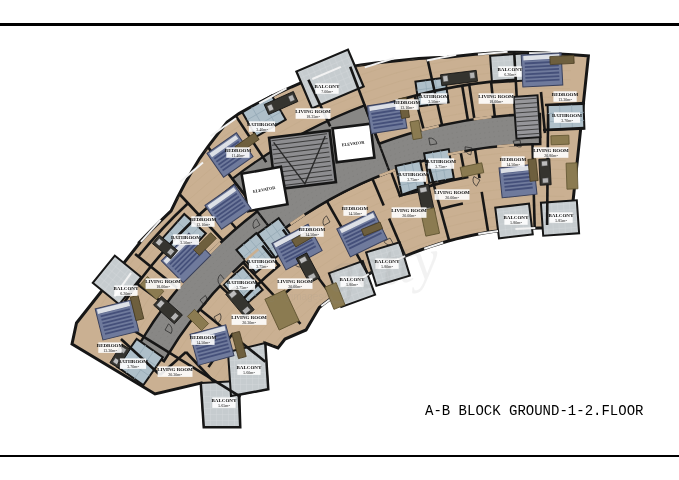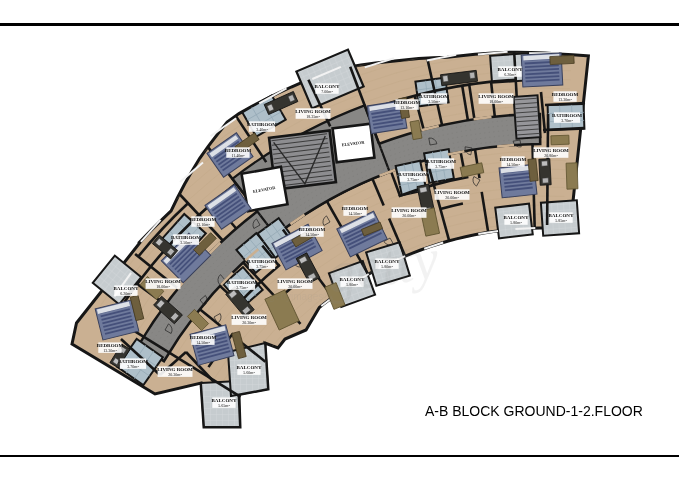--- a/index.html
+++ b/index.html
@@ -1,16 +1,16 @@
 <!DOCTYPE html>
 <html><head><meta charset="utf-8">
 <style>
 html,body{margin:0;padding:0;background:#ffffff;width:679px;height:480px;overflow:hidden;position:relative}
 .rule{position:absolute;left:0;width:679px;height:2.2px;background:#000}
-#cap{position:absolute;left:425px;top:403px;font-family:Liberation Sans, sans-serif;font-size:14px;color:#000;white-space:nowrap}
+#cap{position:absolute;left:425px;top:403px;font-family:Liberation Mono, monospace;font-size:14px;color:#000;white-space:nowrap}
 </style></head>
 <body>
 <div class="rule" style="top:23.4px"></div>
 <div class="rule" style="top:455px"></div>
 <svg width="679" height="480" viewBox="0 0 679 480" style="position:absolute;left:0;top:0">
 <defs>
       <clipPath id="bld">
         <path d="M 72.0,344.0 L 76.5,323.0 L 142.0,240.0 L 141.6,240.1 L 151.3,230.1 L 161.2,220.4 L 171.1,210.8 L 177.6,197.5 L 184.5,184.3 L 191.9,171.2 L 199.7,158.3 L 208.4,146.1 L 217.6,134.1 L 227.1,122.2 L 239.0,113.6 L 251.9,106.4 L 264.9,99.6 L 278.0,93.1 L 291.3,87.0 L 304.8,81.2 L 318.4,75.8 L 332.0,70.8 L 346.4,67.5 L 360.9,65.1 L 375.4,63.1 L 389.9,61.5 L 404.3,59.9 L 418.6,58.6 L 432.9,57.7 L 447.1,57.2 L 461.1,55.8 L 475.1,54.3 L 489.0,53.2 L 503.0,52.4 L 517.0,52.2 L 531.0,52.5 L 544.9,53.1 L 558.8,54.0 L 572.7,54.8 L 586.6,55.7 L 588.4,55.9 L 570.4,226.0 L 567.7,228.8 L 558.3,228.3 L 549.0,228.0 L 539.6,228.0 L 530.3,228.3 L 521.0,228.7 L 511.6,229.5 L 502.3,230.4 L 493.1,231.6 L 483.8,233.1 L 474.7,234.8 L 465.5,236.7 L 456.4,238.9 L 447.4,241.3 L 438.4,244.0 L 429.5,246.8 L 420.7,250.0 L 412.0,253.3 L 403.4,256.9 L 394.8,260.7 L 386.4,264.7 L 378.1,268.9 L 369.8,273.4 L 361.7,278.0 L 353.8,282.9 L 345.9,288.0 L 338.2,293.3 L 330.6,298.8 L 323.2,304.4 L 319.3,307.6 L 306.0,330.0 L 285.0,339.0 L 278.0,348.0 L 265.0,343.0 L 268.0,389.0 L 231.0,396.0 L 239.0,395.0 L 240.0,427.0 L 204.0,427.0 L 201.0,383.0 L 155.0,394.0 Z"></path>
       </clipPath>
     </defs>

